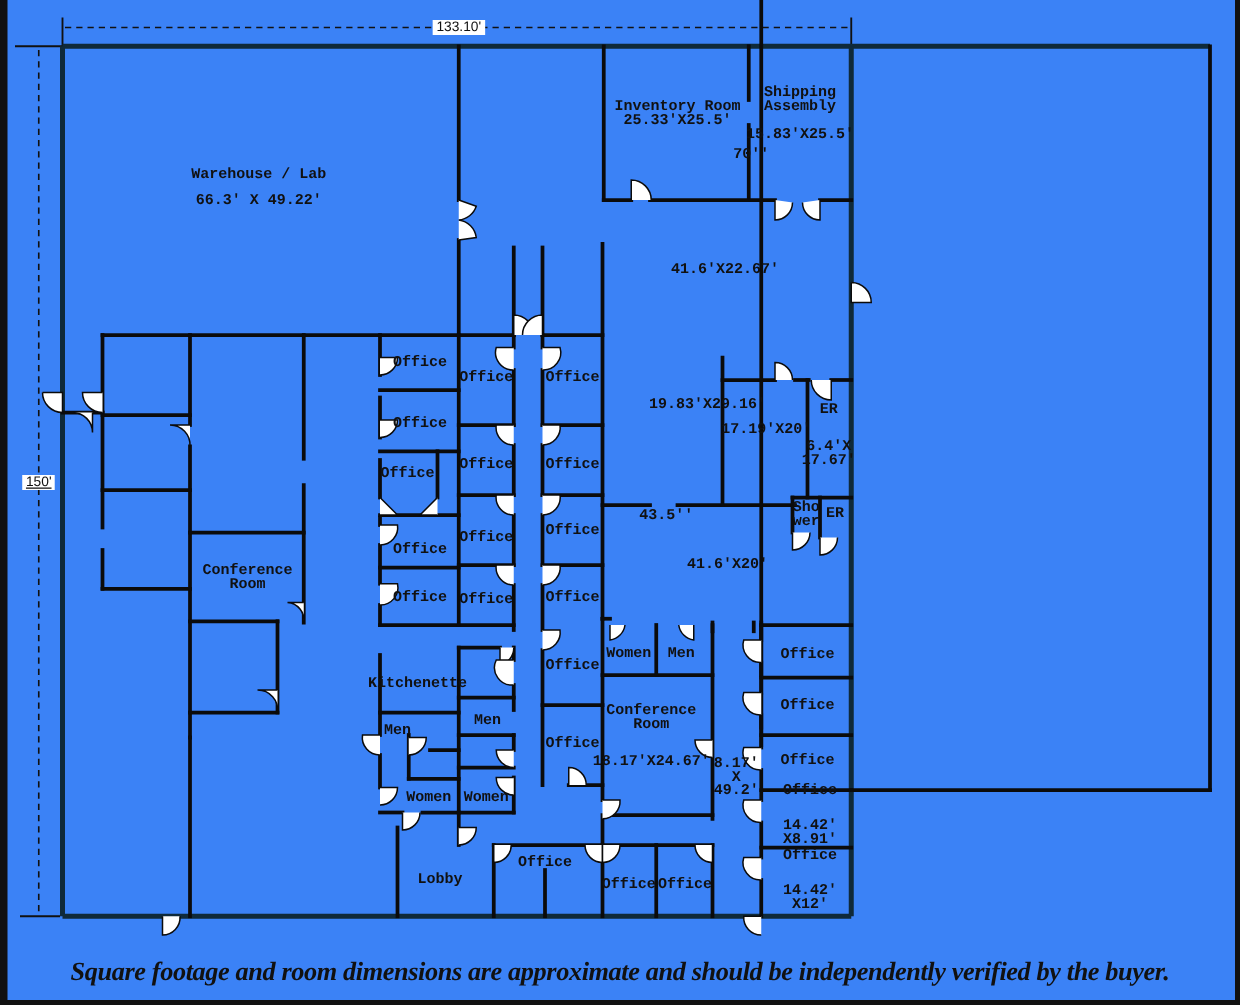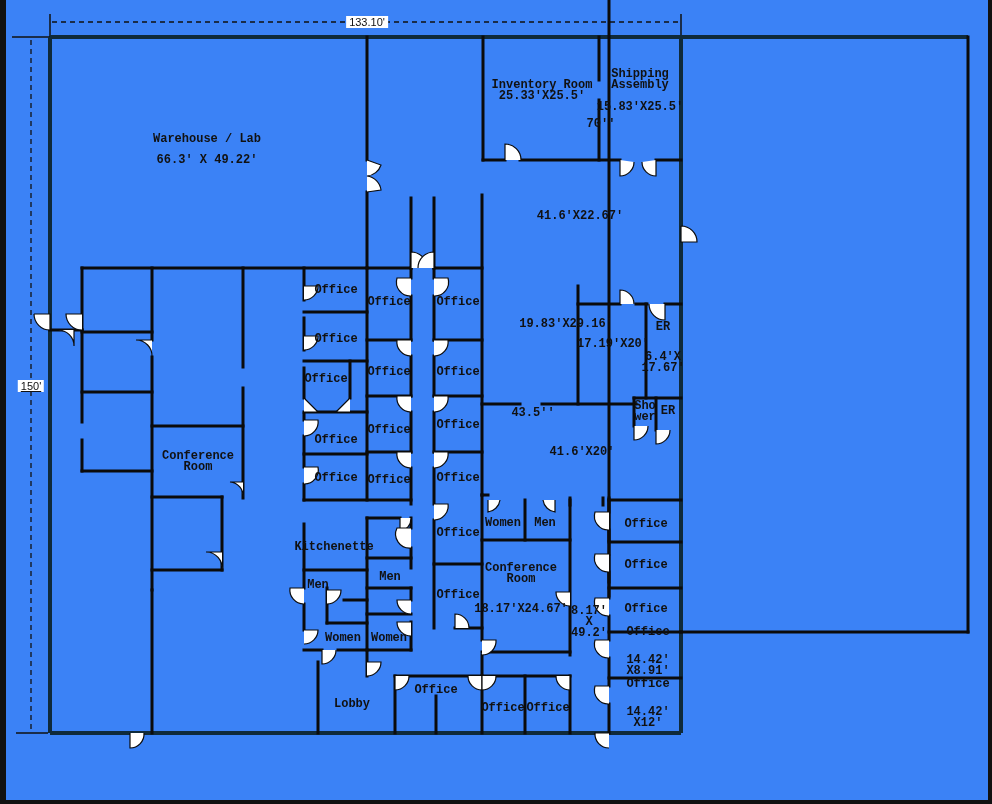--- a/index.html
+++ b/index.html
@@ -318,17 +318,18 @@
 X12'</div>
 </div>
 
 <div class="lbl" style="left:318px; top:585px;">Men</div>
 <div class="lbl" style="left:390px; top:577px;">Men</div>
 <div class="lbl" style="left:343px; top:638px;">Women</div>
 <div class="lbl" style="left:389px; top:638px;">Women</div>
 <div class="lbl" style="left:503px; top:523px;">Women</div>
 <div class="lbl" style="left:545px; top:523px;">Men</div>
 
+<div id="disclaimer">Square footage and room dimensions are approximate and should be independently verified by the buyer.</div>
 </div>
 
 <div id="frame-left"></div>
 <div id="frame-right"></div>
 <div id="frame-bottom"></div>
 
 </body></html>

